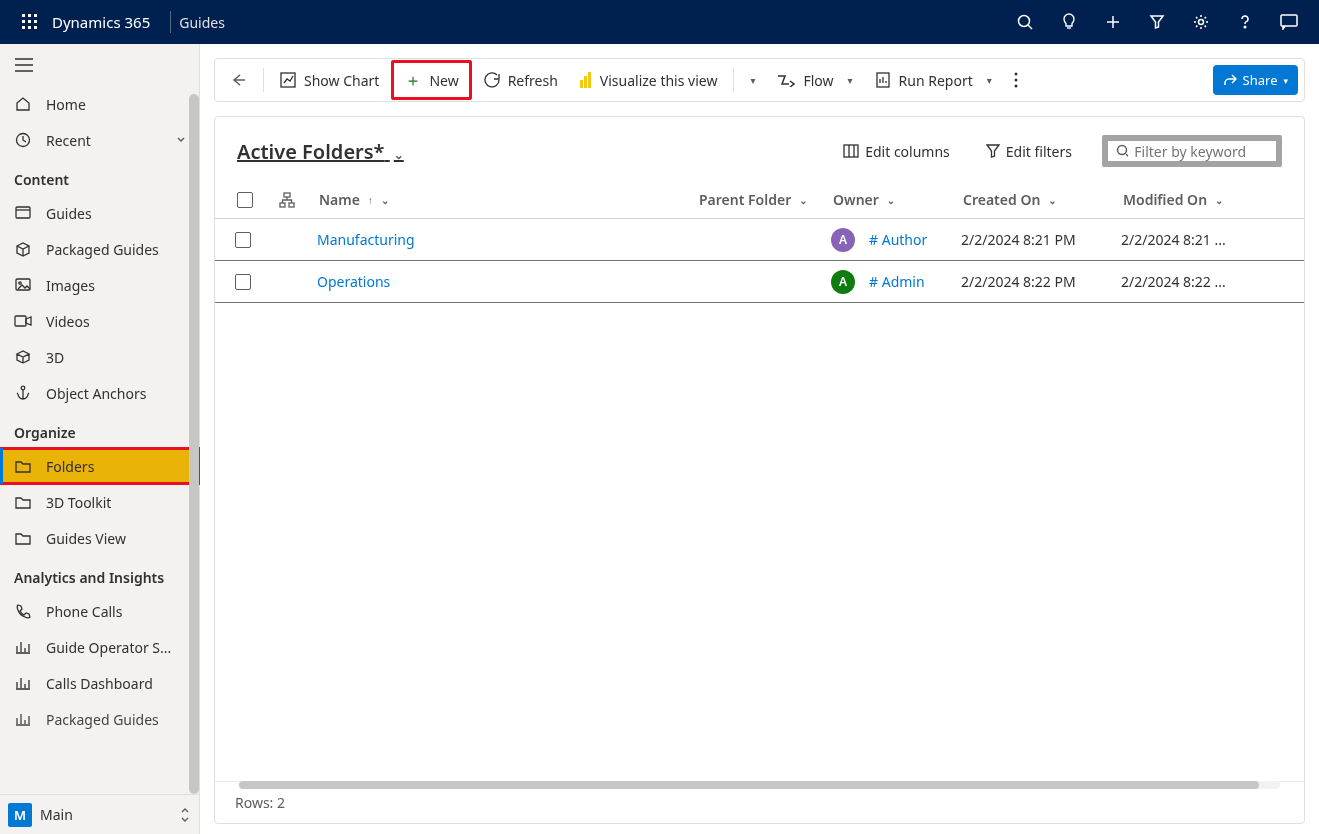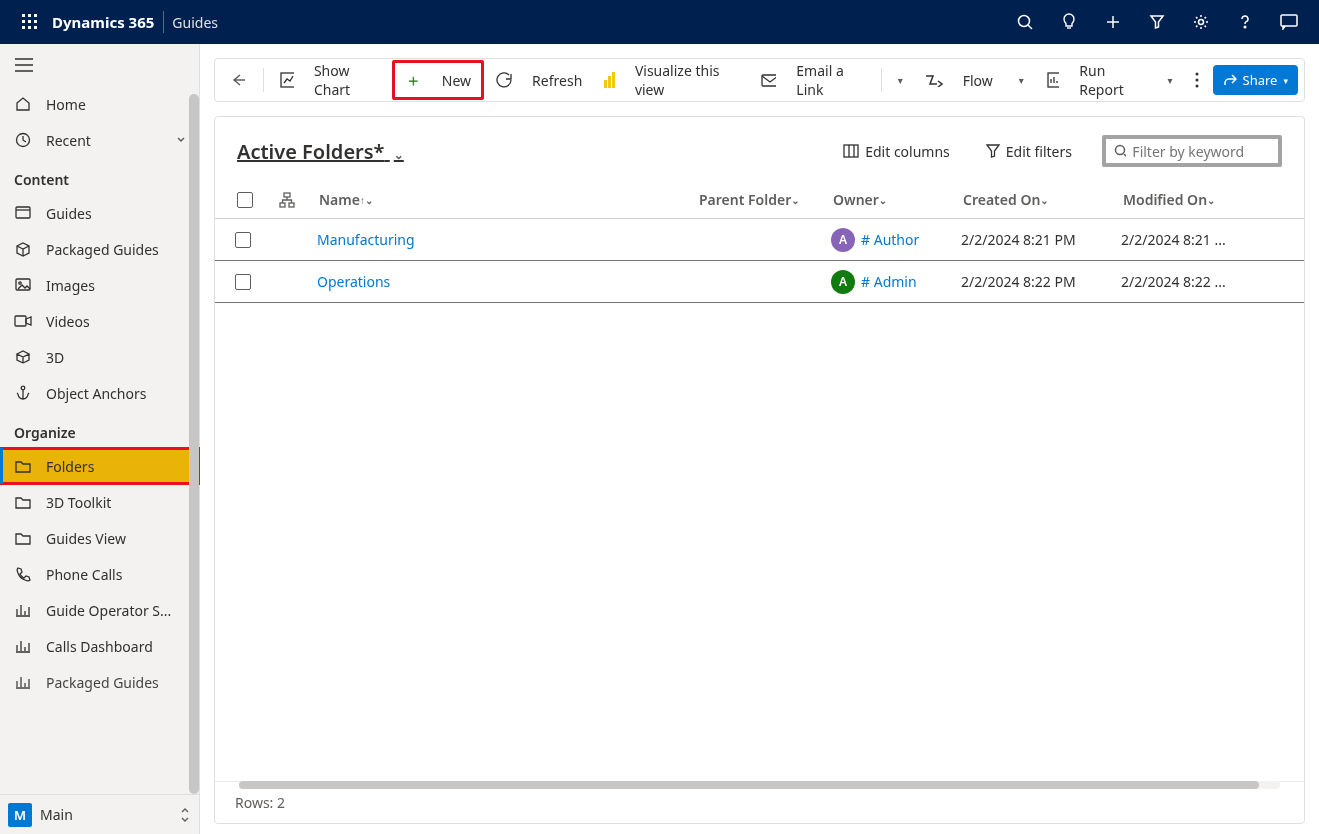--- a/index.html
+++ b/index.html
@@ -1,55 +1,55 @@
 <!DOCTYPE html>
 <html><head>
 <meta charset="utf-8">
 <style>
   * { box-sizing: border-box; margin: 0; padding: 0; font-family: "Segoe UI", system-ui, sans-serif; }
   body { width: 1319px; height: 834px; background: #fff; overflow: hidden; color:#323130; }
   .topbar { height: 44px; background: #002050; display:flex; align-items:center; color:#fff; padding:0 8px; }
   .topbar .waffle { width:44px; display:flex; justify-content:center; }
-  .topbar .title { font-weight:700; font-size:15px; margin-right:1px; }
+  .topbar .title { font-weight:400; font-size:15px; margin-right:12px; }
   .topbar .divider-v { width:1px; height:22px; background:#ffffff55; margin:0 8px; }
   .topbar .sub { font-size:14px; color:#e0e0e0; }
   .topbar .spacer { flex:1; }
   .topbar .ticon { width:44px; height:44px; display:flex; align-items:center; justify-content:center; cursor:pointer; }
   .shell { display:flex; height: calc(834px - 44px); }
   .sidebar { width:200px; background:#f3f2f1; border-right:1px solid #e1dfdd; display:flex; flex-direction:column; position:relative; }
   .sidebar .ham { width:48px; height:42px; display:flex; align-items:center; justify-content:flex-start; padding-left:15px; }
   .nav-item { height:36px; display:flex; align-items:center; padding:0 12px 0 14px; font-size:14px; color:#323130; cursor:pointer; gap:14px; position:relative; }
   .nav-item .ico { width:18px; height:18px; display:flex; align-items:center; justify-content:center; }
   .nav-item .chev { margin-left:auto; }
   .nav-section { padding: 12px 14px 6px; font-size:14px; font-weight:600; color:#323130; }
   .nav-item.active { background:#eab308; }
   .nav-item.active::before { content:""; position:absolute; left:0; top:0; bottom:0; width:3px; background:#0078d4; }
   .nav-item.highlight-red { outline:3px solid #e81123; outline-offset:-2px; }
   .sidebar .footer { margin-top:auto; height:40px; border-top:1px solid #e1dfdd; display:flex; align-items:center; padding:0 8px; gap:8px; font-size:14px; }
   .sidebar .footer .sq { width:24px; height:24px; background:#0078d4; color:#fff; display:flex; align-items:center; justify-content:center; font-size:13px; font-weight:600; border-radius:2px; }
   .main { flex:1; background:#fff; padding:14px 14px 10px 14px; display:flex; flex-direction:column; }
   .cmdbar { height:44px; border:1px solid #e1dfdd; border-radius:4px; display:flex; align-items:center; padding:0 6px; gap:2px; }
-  .cmd-btn { height:36px; display:flex; align-items:center; padding:0 10px; gap:20px; font-size:14px; color:#323130; cursor:pointer; border-radius:2px; }
+  .cmd-btn { height:36px; display:flex; align-items:center; padding:0 10px; gap:8px; font-size:14px; color:#323130; cursor:pointer; border-radius:2px; }
   .cmd-sep { width:1px; height:24px; background:#e1dfdd; margin:0 4px; }
   .cmd-btn.highlight-red { border:3px solid #e81123; height:40px; }
   .cmd-btn .plus-green { color:#107c10; font-size:17px; font-weight:400; }
   .cmd-btn .chevd { font-size:10px; color:#605e5c; }
   .cmdbar .spacer { flex:1; }
   .share-btn { height:30px; background:#0078d4; color:#fff; border-radius:4px; display:flex; align-items:center; padding:0 10px; gap:6px; font-size:13px; cursor:pointer; }
   .content-card { flex:1; border:1px solid #e1dfdd; border-radius:4px; margin-top:14px; display:flex; flex-direction:column; overflow:hidden; }
   .card-head { display:flex; align-items:center; padding:18px 22px 14px; gap:10px; border-bottom:0; }
   .card-head h2 { font-size:20px; font-weight:600; color:#323130;text-decoration:underline; }
   .card-head .chevd { font-size:12px; color:#605e5c; margin-left:4px; }
   .card-head .spacer{flex:1;}
   .head-action { display:flex; align-items:center; gap:6px; font-size:14px; color:#323130; cursor:pointer; padding:0 6px;justify-content:flex-end; }
-  .filter-box { width:180px; height:32px; border:4px solid #a3a3a3; border-radius:2px; display:flex; align-items:center; padding:0 8px; margin-left:14px; gap:6px; }
+  .filter-box { width:180px; height:32px; border:6px solid #a3a3a3; border-radius:2px; display:flex; align-items:center; padding:0 8px; margin-left:14px; gap:6px; }
   .filter-box input { border:none; outline:none; font-size:14px; width:100%; color:#605e5c; }
   .grid-head, .grid-row { display:grid; grid-template-columns: 56px 40px 380px 134px 130px 160px 120px; align-items:center; height:42px; border-bottom:1px solid #737373; font-size:14px; }
   .grid-head { color:#605e5c; font-weight:600; height:38px; border-bottom:1px solid #d2d0ce; }
-  .grid-head .hcell, .grid-row .cell { padding:0 6px; display:flex; align-items:center; gap:0; white-space:nowrap; overflow:hidden; text-overflow:ellipsis; }
+  .grid-head .hcell, .grid-row .cell { padding:0 6px; display:flex; align-items:center; gap:8px; white-space:nowrap; overflow:hidden; text-overflow:ellipsis; }
   .checkbox-sq { width:16px; height:16px; border:1px solid #605e5c; border-radius:2px; display:inline-block; }
   .link { color:#0078d4; cursor:pointer; }
   .avatar { width:24px; height:24px; border-radius:50%; color:#fff; display:inline-flex; align-items:center; justify-content:center; font-size:12px; font-weight:600; margin-right:6px; }
   .avatar.purple{ background:#8764b8;} .avatar.green{ background:#107c10;}
   .grid-body { flex:1; overflow:auto; }
   .grid-footer { height:42px; border-top:1px solid #edebe9; display:flex; align-items:center; padding:0 20px; font-size:14px; color:#605e5c; position:relative;text-align:right;}
   .hscroll { position:absolute; left:24px; right:24px; bottom:34px; height:8px; background:#f3f2f1; border-radius:4px;}
   .hscroll .thumb{height:8px; background:#c8c6c4; border-radius:4px; width:98%; }
   svg{display:block;}
   .scrollbar-sidebar{ position:absolute; top:44px; right:0; bottom:44px; width:10px;}
@@ -230,20 +230,21 @@
       </div>
     <div class="nav-item">
         <span class="ico">
           <svg width="16" height="13" fill="none" stroke="#323130" stroke-width="1.3">
             <path d="M1 2h5l2 2h7v8H1z"></path>
           </svg>
         </span>
         <span>Guides View</span>
       </div>
 
+    <div class="nav-section">Analytics and Insights</div>
     <div class="nav-item">
         <span class="ico">
           <svg width="16" height="16" fill="none" stroke="#323130" stroke-width="1.3">
             <path d="M3 2l3 1 1 3-2 2a10 10 0 0 0 4 4l2-2 3 1 1 3c-1 1-3 1-5 0-3-1-6-4-7-7-1-2-1-4 0-5z"></path>
           </svg>
         </span>
         <span>Phone Calls</span>
       </div>
     <div class="nav-item">
         <span class="ico">
@@ -310,27 +311,20 @@
           </svg>
           <span>Refresh</span>
         </div>
       <div class="cmd-btn">
           <svg width="12" height="16">
             <rect x="0" y="8" width="3" height="8" fill="#f2c811"></rect>
             <rect x="4" y="4" width="3" height="12" fill="#f2c811"></rect>
             <rect x="8" y="0" width="3" height="16" fill="#f2c811"></rect>
           </svg>
           <span>Visualize this view</span>
-        </div>
-      <div class="cmd-btn">
-          <svg width="18" height="13" fill="none" stroke="#323130" stroke-width="1.3">
-            <rect x="1" y="1" width="16" height="11" rx="1"></rect>
-            <path d="M1 2l8 6 8-6"></path>
-          </svg>
-          <span>Email a Link</span>
         </div>
       <div class="cmd-sep"></div>
       <div class="cmd-btn">
           <span class="chevd">▾</span>
         </div>
       <div class="cmd-btn">
           <svg width="18" height="14" fill="none" stroke="#323130" stroke-width="1.5">
             <path d="M1 3h7l-3 8h7M13 8l4 3-4 3"></path>
           </svg>
           <span>Flow</span>

